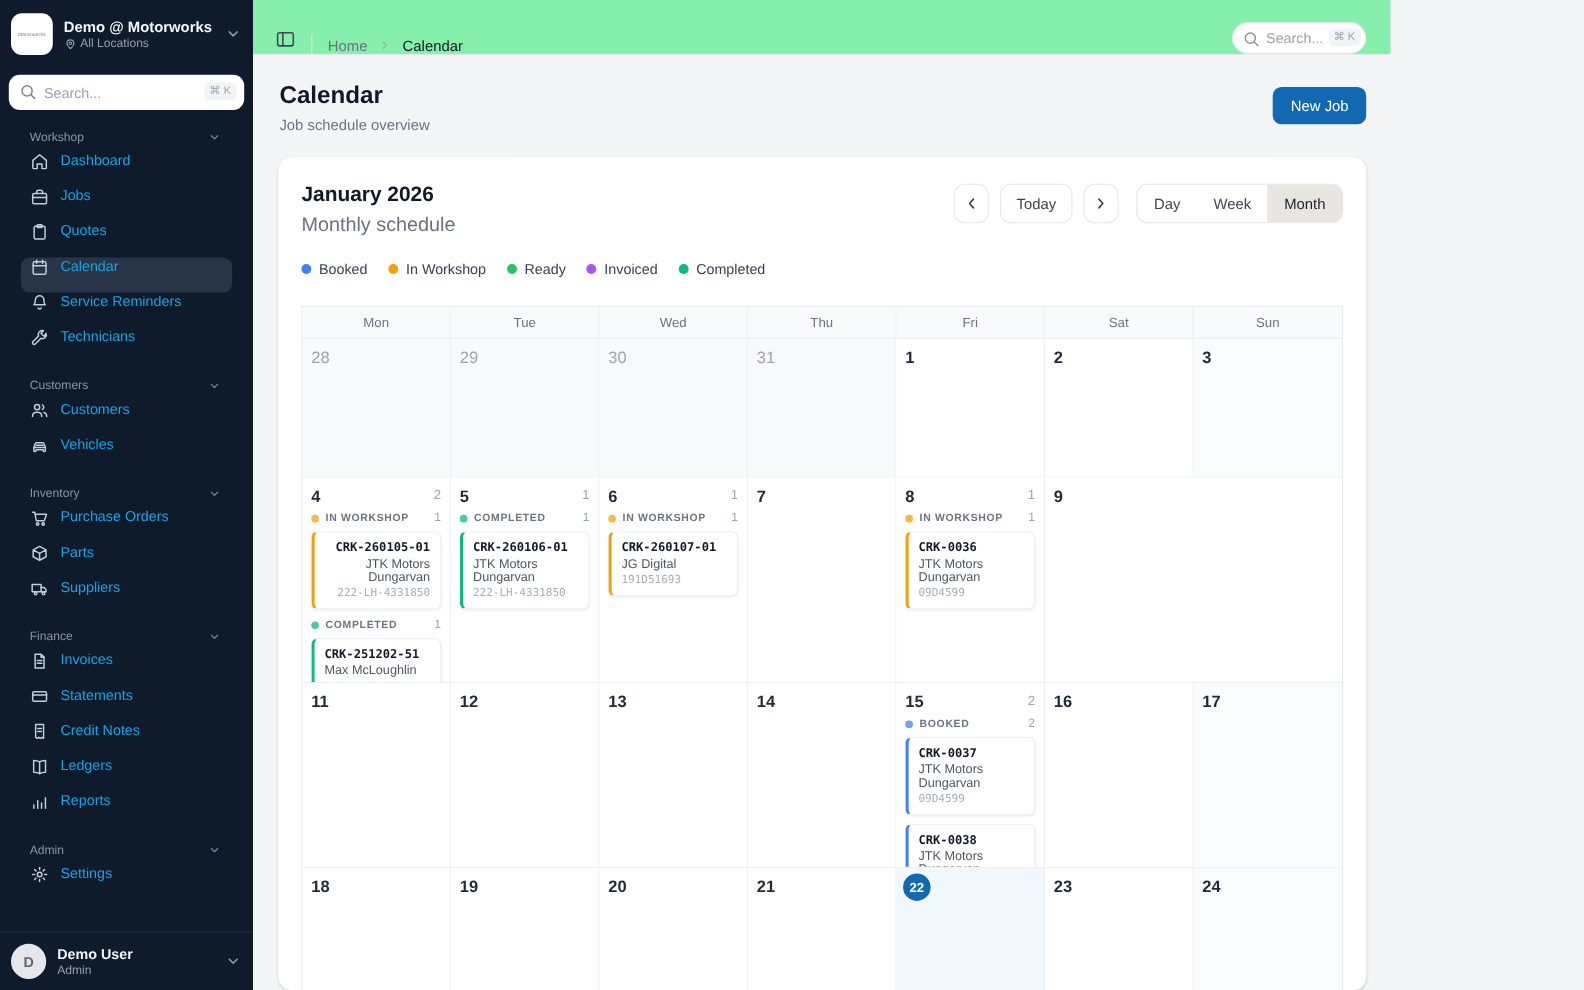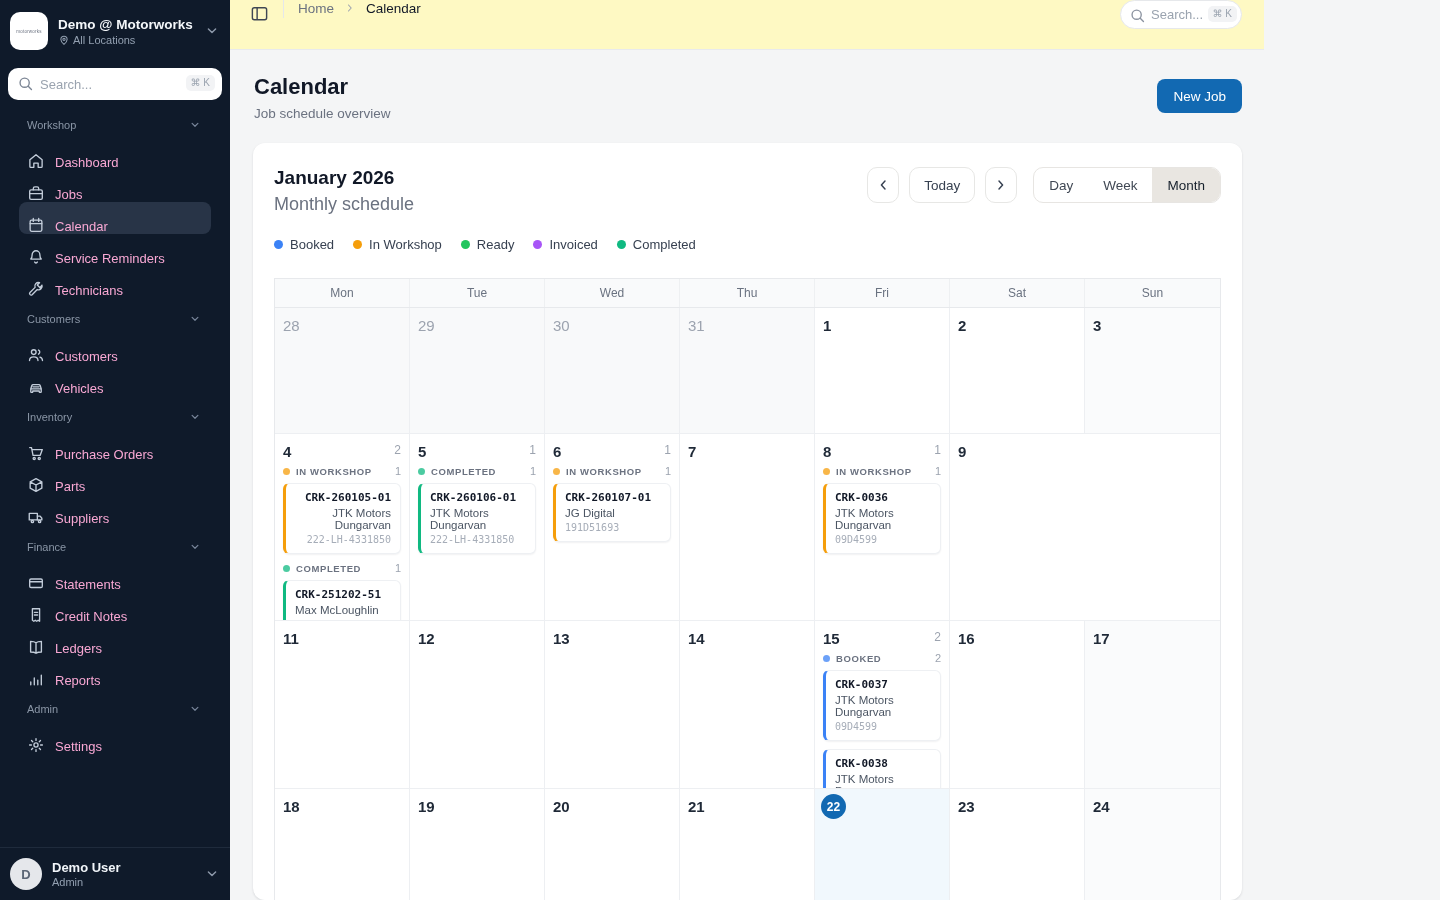--- a/index.html
+++ b/index.html
@@ -18,33 +18,33 @@
   .org-chev { color:#8d99aa; display:flex; }
   .sb-search { position:relative; margin:8px 8px 4px 8px; }
   .sb-search input { width:100%; height:32px; border:none; border-radius:10px; background:#ffffff; padding:0 40px 0 32px; font-size:13px; color:#374151; outline:none; font-family:"Liberation Sans",sans-serif; }
   .sb-search input::placeholder { color:#9aa3af; }
   .sb-search .s-ico { position:absolute; left:9px; top:7px; color:#7b8594; }
   .kbd { position:absolute; right:7px; top:7px; background:#f2f3f5; border-radius:5px; font-size:10px; color:#9aa3af; padding:3px 5px; line-height:1; }
   .nav { flex:1; overflow:hidden; padding:0 19px; }
   .nav-sec-head { display:flex; align-items:center; justify-content:space-between; padding:13px 8px 5px 8px; cursor:pointer; }
   .nav-sec-label { font-size:11px; color:#8a96a6; }
   .nav-sec-chev { color:#78859a; display:flex; transform:scale(.8); }
-  .nav-item { display:flex; align-items:flex-end; gap:10px; height:32px; padding:0 8px; border-radius:8px; font-size:13px; color:#f9a8d4; cursor:pointer; }
+  .nav-item { display:flex; align-items:flex-start; gap:10px; height:32px; padding:0 8px; border-radius:8px; font-size:13px; color:#0ea5e9; cursor:pointer; }
   .nav-item.active { background:#283447; }
   .nav-ico { display:flex; color:#c3cdda; }
   
   .sb-footer { border-top:1px solid #1f2b3c; padding:10px 10px; display:flex; align-items:center; gap:10px; }
   .avatar { width:32px; height:32px; border-radius:50%; background:#e5e7eb; color:#5b6676; font-size:13px; font-weight:bold; display:flex; align-items:center; justify-content:center; }
   .u-meta { flex:1; }
   .u-name { font-size:13px; font-weight:bold; color:#f1f5f9; }
   .u-role { font-size:11px; color:#93a0b1; margin-top:1px; }
 
   
   .main { flex:1; display:flex; flex-direction:column; background:#f4f5f6; min-width:0; }
-  .topbar { height:50px; min-height:50px; background:#fef9c3; border-bottom:1px solid #e8eaed; display:flex; align-items:flex-start; padding:0 22px 0 16px; }
+  .topbar { height:50px; min-height:50px; background:#86efac; border-bottom:1px solid #e8eaed; display:flex; align-items:flex-end; padding:0 22px 0 16px; }
   .panel-btn { display:flex; color:#3f4753; cursor:pointer; padding:4px; border-radius:6px; }
   .tb-div { width:1px; height:18px; background:#e5e7eb; margin:0 14px 0 10px; }
   .crumb { display:flex; align-items:center; gap:8px; font-size:13.5px; }
   .crumb-home { color:#6b7280; cursor:pointer; }
   .crumb-sep { color:#9ca3af; display:flex; transform:scale(.75); }
   .crumb-cur { color:#111827; }
   .tb-search { position:relative; margin-left:auto; }
   .tb-search input { width:122px; height:29px; border:1px solid #e6e8eb; border-radius:999px; background:#fff; padding:0 34px 0 30px; font-size:13px; color:#374151; outline:none; font-family:"Liberation Sans",sans-serif; }
   .tb-search input::placeholder { color:#9aa3af; }
   .tb-search .s-ico { position:absolute; left:9px; top:7px; color:#8b93a0; }
@@ -159,20 +159,29 @@
           </div>
           <div class="nav-item">
             <span class="nav-ico">
               <svg width="18" height="18" viewBox="0 0 20 20" fill="none" stroke="currentColor" stroke-width="1.5" stroke-linecap="round" stroke-linejoin="round">
                 <rect x="3" y="6.5" width="14" height="10.5" rx="1.5"></rect>
                 <path d="M7 6.5V5a1.8 1.8 0 0 1 1.8-1.8h2.4A1.8 1.8 0 0 1 13 5v1.5M3 10.7h14"></path>
               </svg>
             </span>
             <span class="nav-label">Jobs</span>
           </div>
+          <div class="nav-item">
+            <span class="nav-ico">
+              <svg width="18" height="18" viewBox="0 0 20 20" fill="none" stroke="currentColor" stroke-width="1.5" stroke-linecap="round" stroke-linejoin="round">
+                <rect x="4.5" y="4" width="11" height="13" rx="1.5"></rect>
+                <rect x="7.3" y="2.6" width="5.4" height="2.8" rx="1"></rect>
+              </svg>
+            </span>
+            <span class="nav-label">Quotes</span>
+          </div>
           <div class="nav-item active">
             <span class="nav-ico">
               <svg width="18" height="18" viewBox="0 0 20 20" fill="none" stroke="currentColor" stroke-width="1.5" stroke-linecap="round" stroke-linejoin="round">
                 <rect x="3.5" y="4.5" width="13" height="12.5" rx="1.6"></rect>
                 <path d="M3.5 8.5h13M7 2.8v3.2M13 2.8v3.2"></path>
               </svg>
             </span>
             <span class="nav-label">Calendar</span>
           </div>
           <div class="nav-item">
@@ -259,20 +268,28 @@
           </div>
         </div>
         <div class="nav-section">
           <div class="nav-sec-head">
             <span class="nav-sec-label">Finance</span>
             <span class="nav-sec-chev">
               <svg width="16" height="16" viewBox="0 0 20 20" fill="none" stroke="currentColor" stroke-width="1.8" stroke-linecap="round" stroke-linejoin="round">
                 <path d="M5.5 7.5 10 12l4.5-4.5"></path>
               </svg>
             </span>
+          </div>
+          <div class="nav-item">
+            <span class="nav-ico">
+              <svg width="18" height="18" viewBox="0 0 20 20" fill="none" stroke="currentColor" stroke-width="1.5" stroke-linecap="round" stroke-linejoin="round">
+                <path d="M5.5 3h6l3 3v11h-9zM11.5 3v3h3M7.6 9.4h4.8M7.6 12.2h4.8"></path>
+              </svg>
+            </span>
+            <span class="nav-label">Invoices</span>
           </div>
           <div class="nav-item">
             <span class="nav-ico">
               <svg width="18" height="18" viewBox="0 0 20 20" fill="none" stroke="currentColor" stroke-width="1.5" stroke-linecap="round" stroke-linejoin="round">
                 <rect x="3" y="5.5" width="14" height="9.5" rx="1.5"></rect>
                 <path d="M3 8.6h14"></path>
               </svg>
             </span>
             <span class="nav-label">Statements</span>
           </div>

